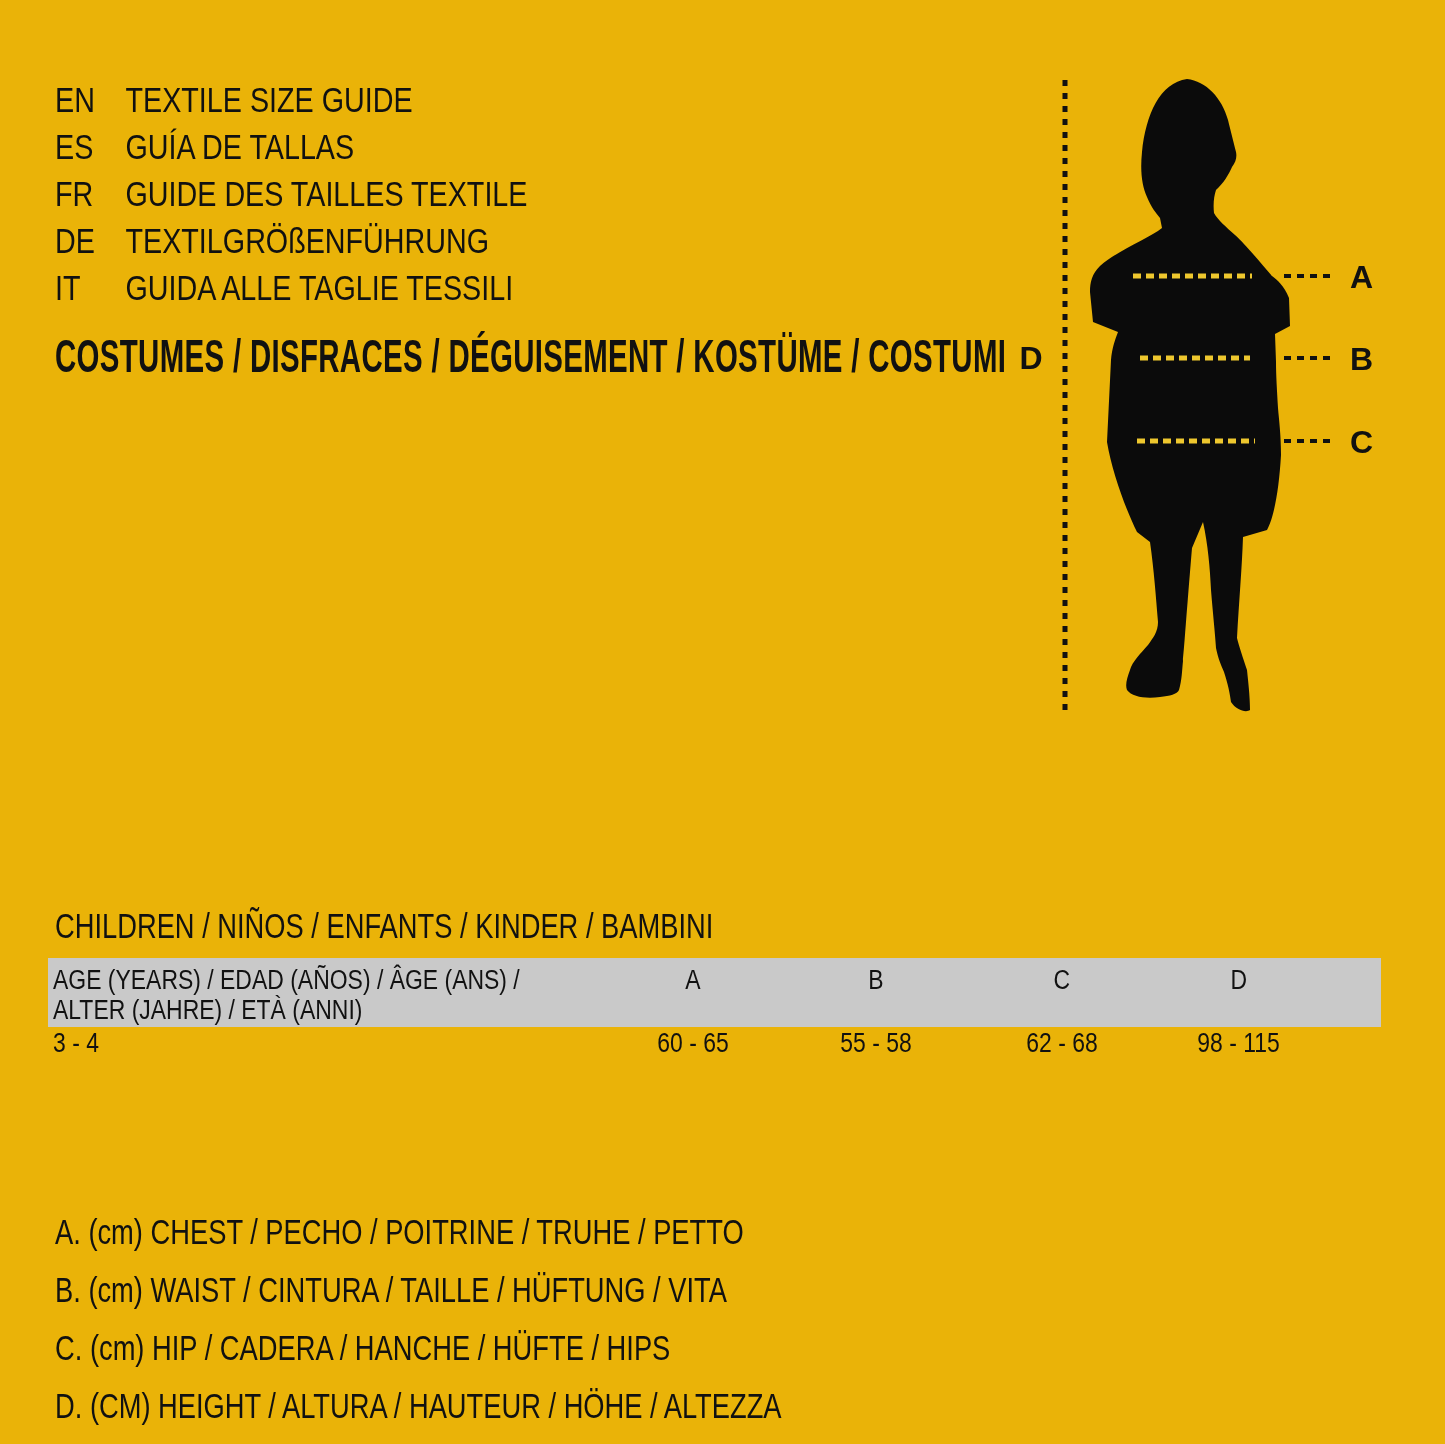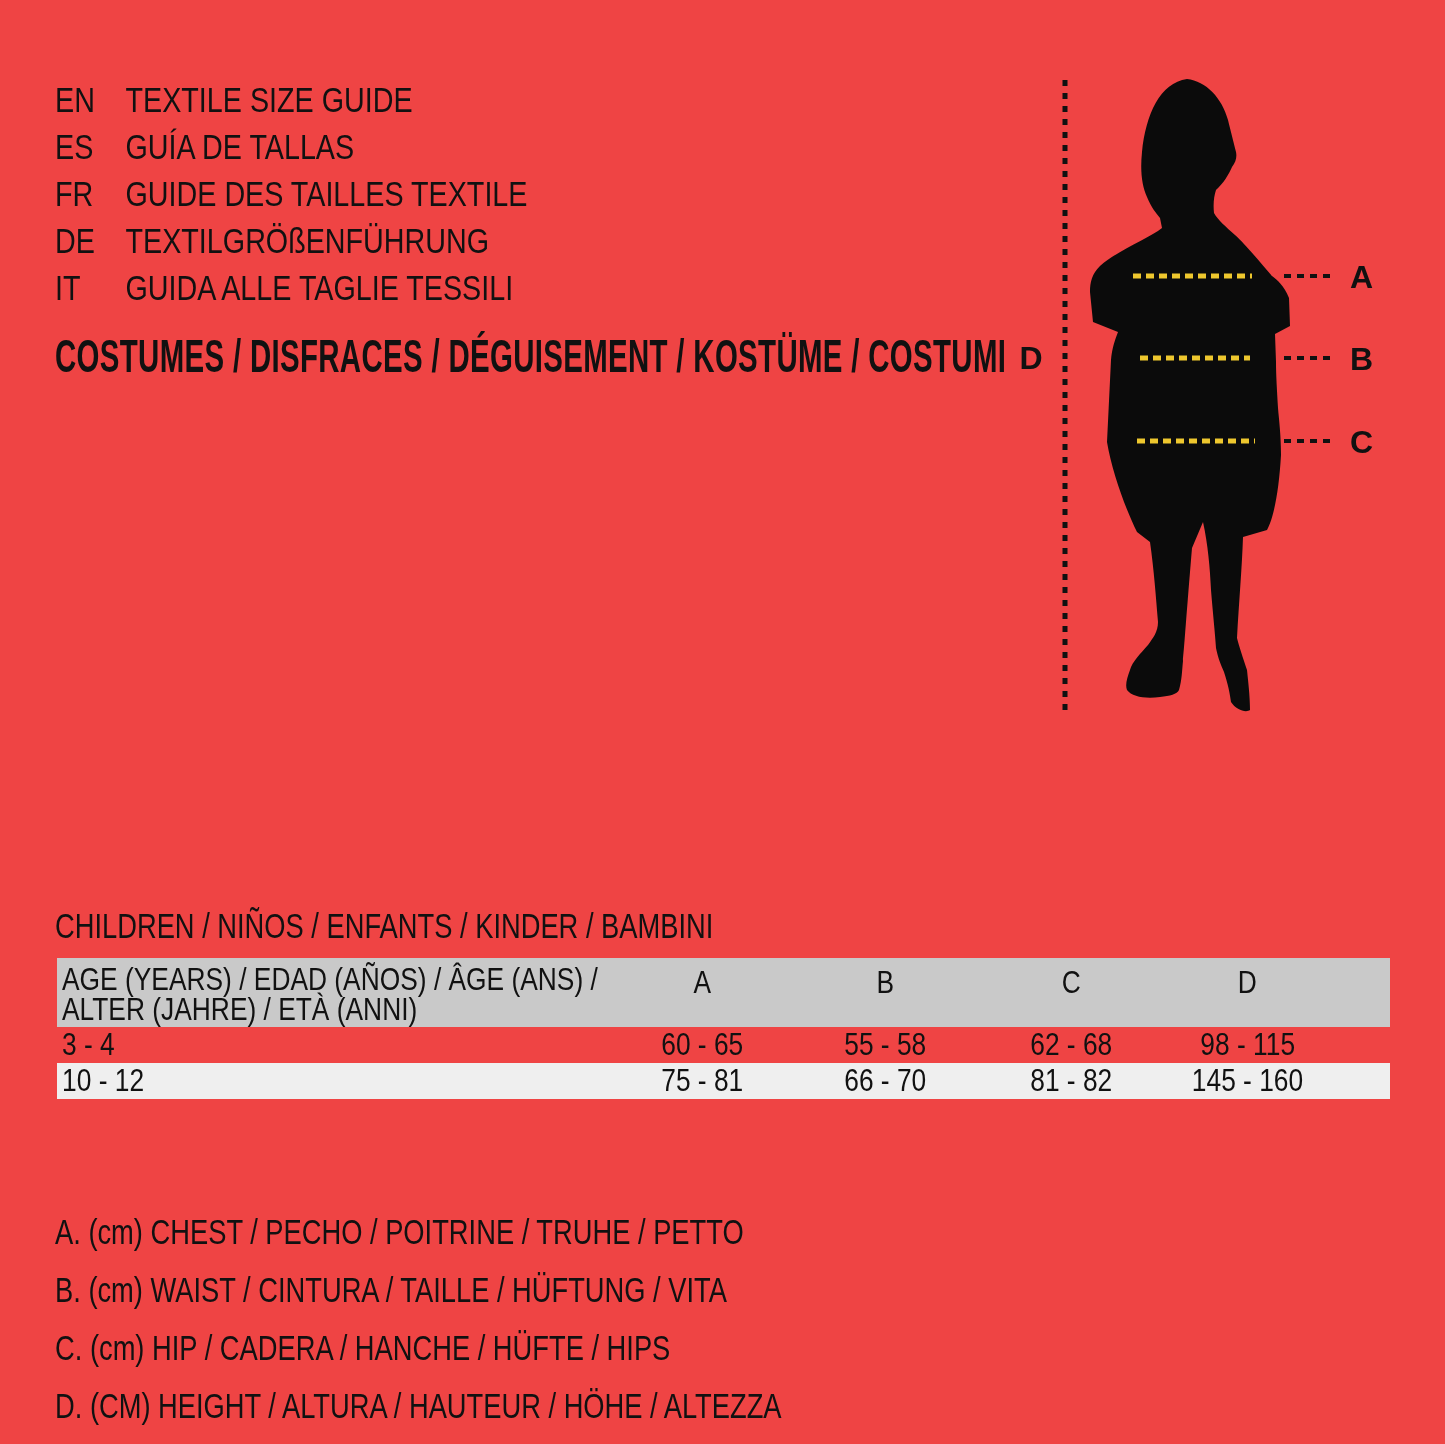--- a/index.html
+++ b/index.html
@@ -6,21 +6,21 @@
     margin: 0;
     padding: 0;
     background: #ffffff;
     font-family: "Liberation Sans", "DejaVu Sans", sans-serif;
     color: #111111;
   }
   #page {
     position: relative;
     width: 1445px;
     height: 1444px;
-    background: #ef4444;
+    background: #eab308;
     overflow: hidden;
   }
   
   .cond  { display: inline-block; transform: scaleX(0.82); transform-origin: 0 50%; white-space: nowrap; }
   .cond.c{ transform-origin: 50% 50%; }
 
   
   #lang-block {
     position: absolute; left: 55px; top: 76px;
     font-size: 35px; line-height: 47px; font-weight: 500;
@@ -45,23 +45,23 @@
 
   
   #children-heading {
     position: absolute; left: 55px; top: 905px;
     font-size: 35px; line-height: 42px; font-weight: 500;
     transform: scaleX(0.78); transform-origin: 0 0; white-space: nowrap;
   }
 
   
   #size-table {
-    position: absolute; left: 57px; top: 958px;
+    position: absolute; left: 48px; top: 958px;
     width: 1333px; border-collapse: collapse; table-layout: fixed;
-    font-size: 31px; font-weight: 500;
+    font-size: 27px; font-weight: 500;
   }
   #size-table th, #size-table td { padding: 0; font-weight: inherit; text-align: center; }
   #size-table .age-col { text-align: left; padding-left: 5px; }
   #size-table thead tr { height: 69px; background: #c9c9c9; }
   #size-table thead th { vertical-align: top; padding-top: 7px; }
   #size-table thead .hdr-line { display: block; line-height: 30px; text-align: left; }
   #size-table tbody tr { height: 32px; }
   #size-table tbody tr.alt { background: #efefef; }
   #size-table .d-col { padding-right: 60px; }
   #size-table .cond { transform: scaleX(0.85); }
@@ -194,27 +194,20 @@
       </tr>
     </thead>
     <tbody>
       <tr>
         <td class="age-col"><span class="cond">3 - 4</span></td>
         <td><span class="cond c">60 - 65</span></td>
         <td><span class="cond c">55 - 58</span></td>
         <td><span class="cond c">62 - 68</span></td>
         <td class="d-col"><span class="cond c">98 - 115</span></td>
       </tr>
-      <tr class="alt">
-        <td class="age-col"><span class="cond">10 - 12</span></td>
-        <td><span class="cond c">75 - 81</span></td>
-        <td><span class="cond c">66 - 70</span></td>
-        <td><span class="cond c">81 - 82</span></td>
-        <td class="d-col"><span class="cond c">145 - 160</span></td>
-      </tr>
     </tbody>
   </table>
 
   <div id="footnotes">
     <div>A. (cm) CHEST / PECHO / POITRINE / TRUHE / PETTO</div>
     <div>B. (cm) WAIST / CINTURA / TAILLE / HÜFTUNG / VITA</div>
     <div>C. (cm) HIP / CADERA / HANCHE / HÜFTE / HIPS</div>
     <div>D. (CM) HEIGHT / ALTURA / HAUTEUR / HÖHE / ALTEZZA</div>
   </div>
 

